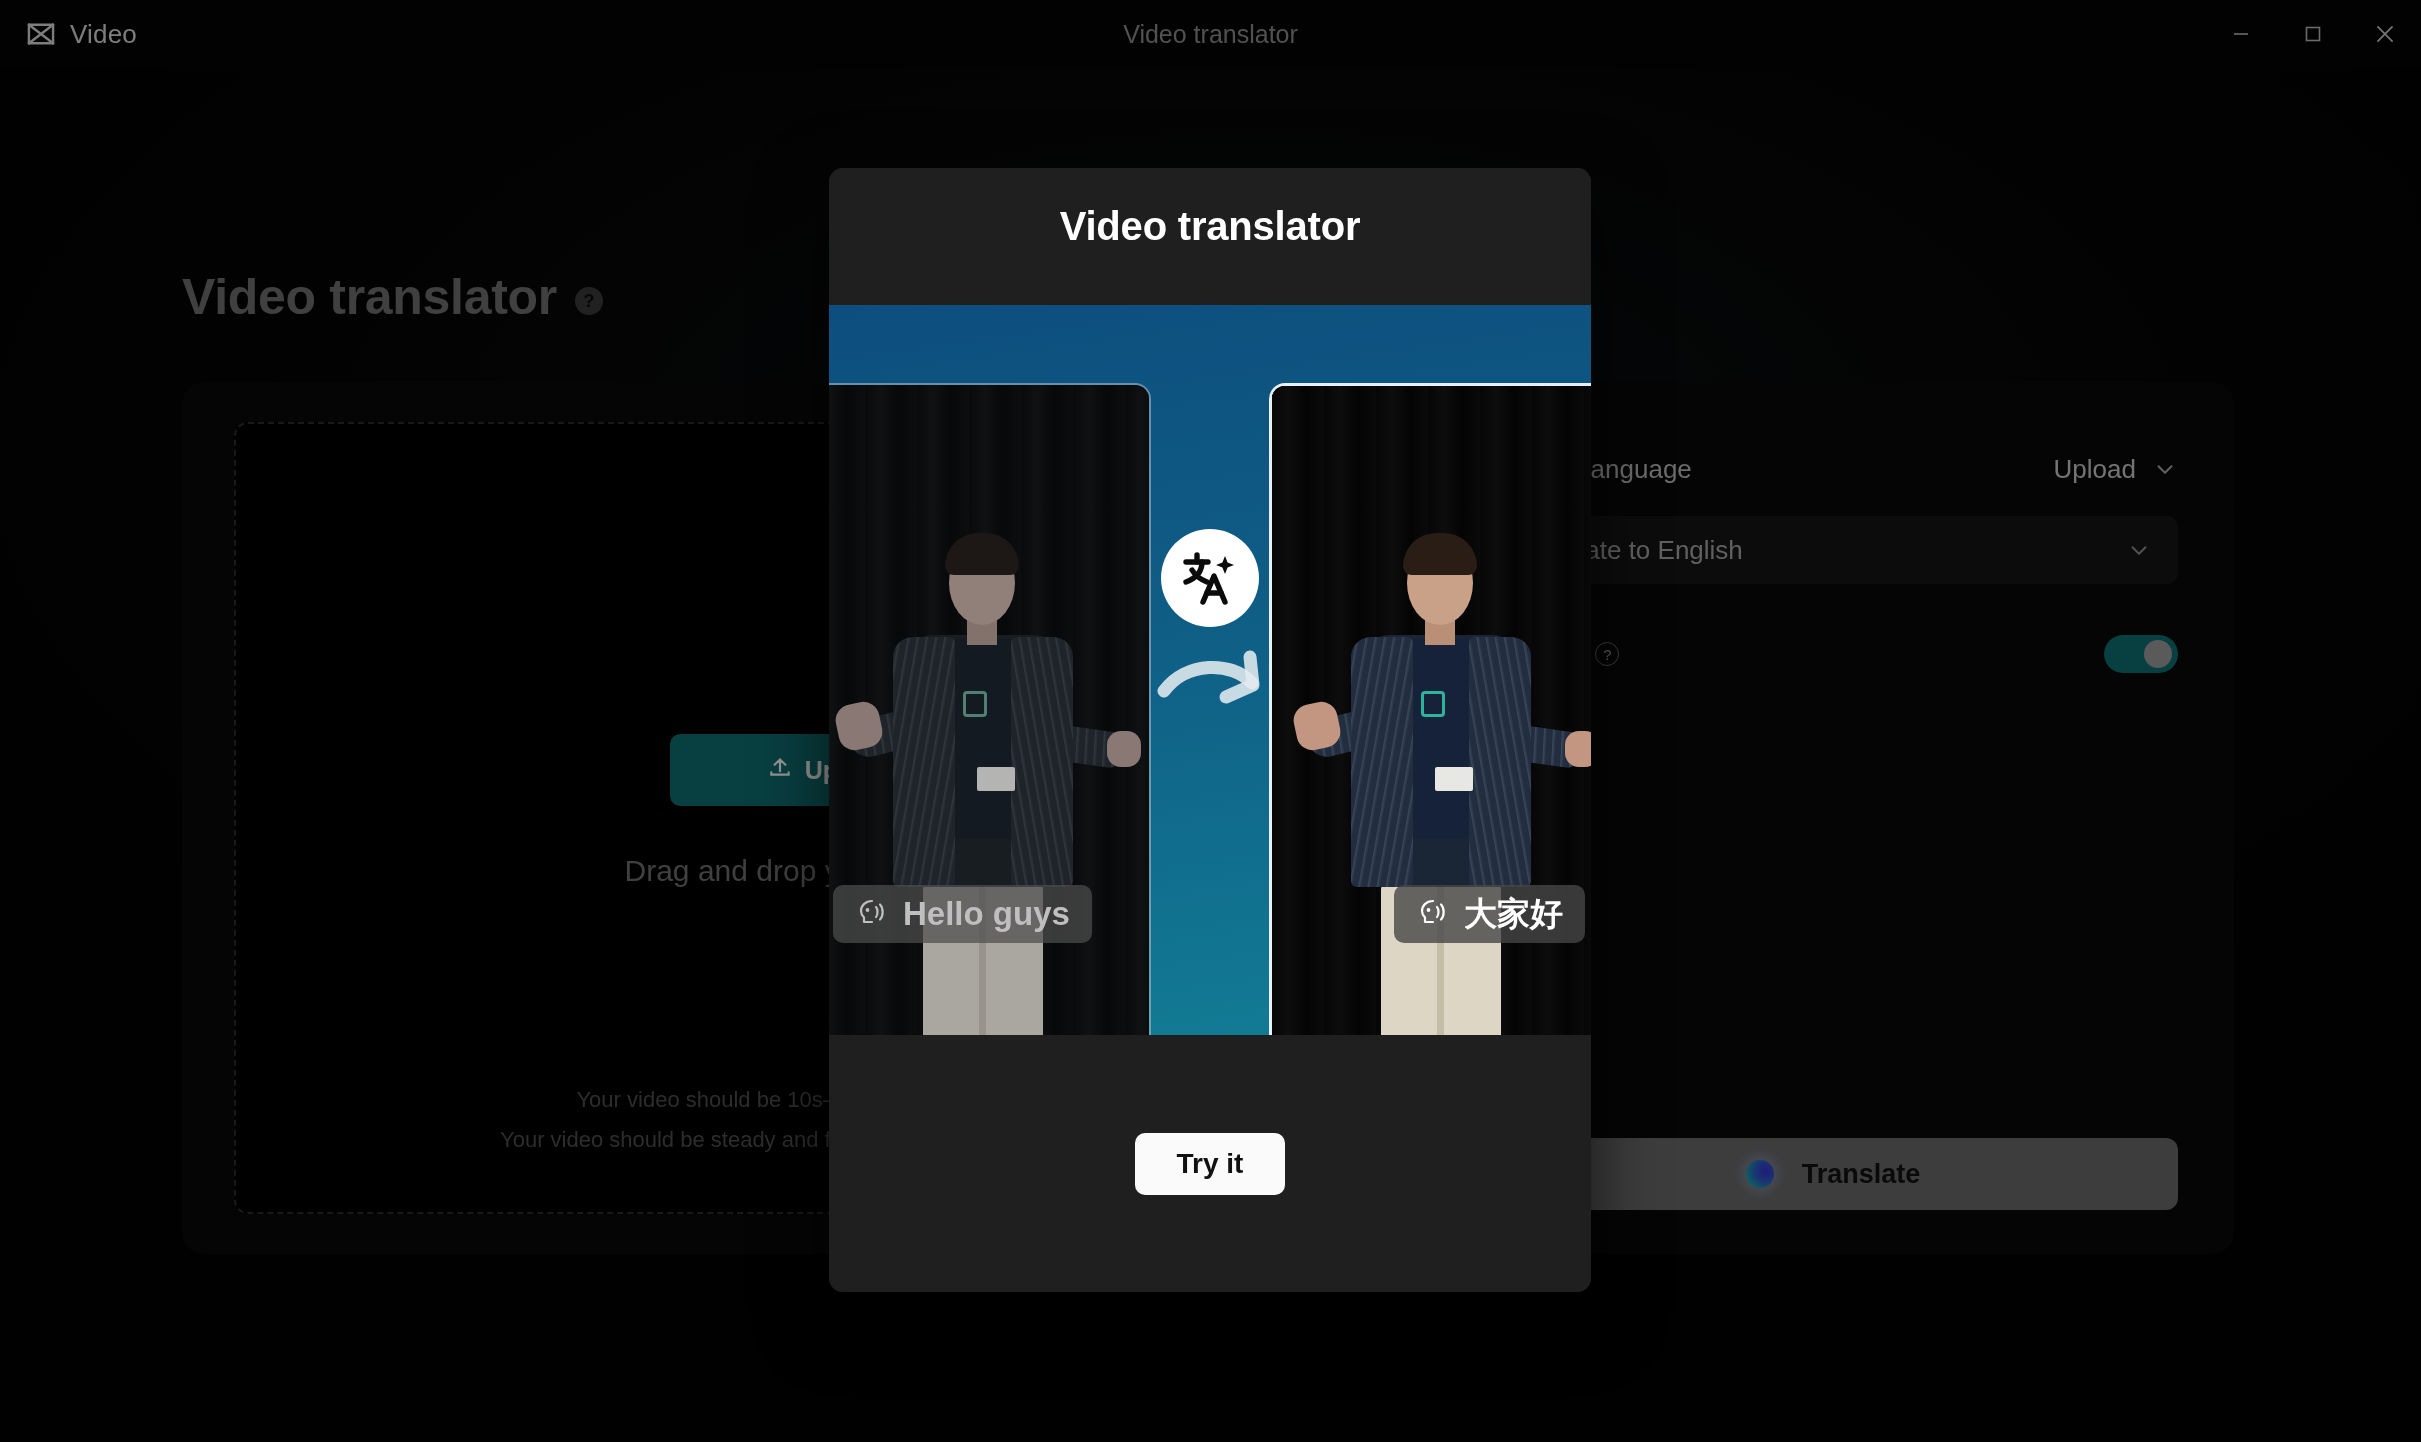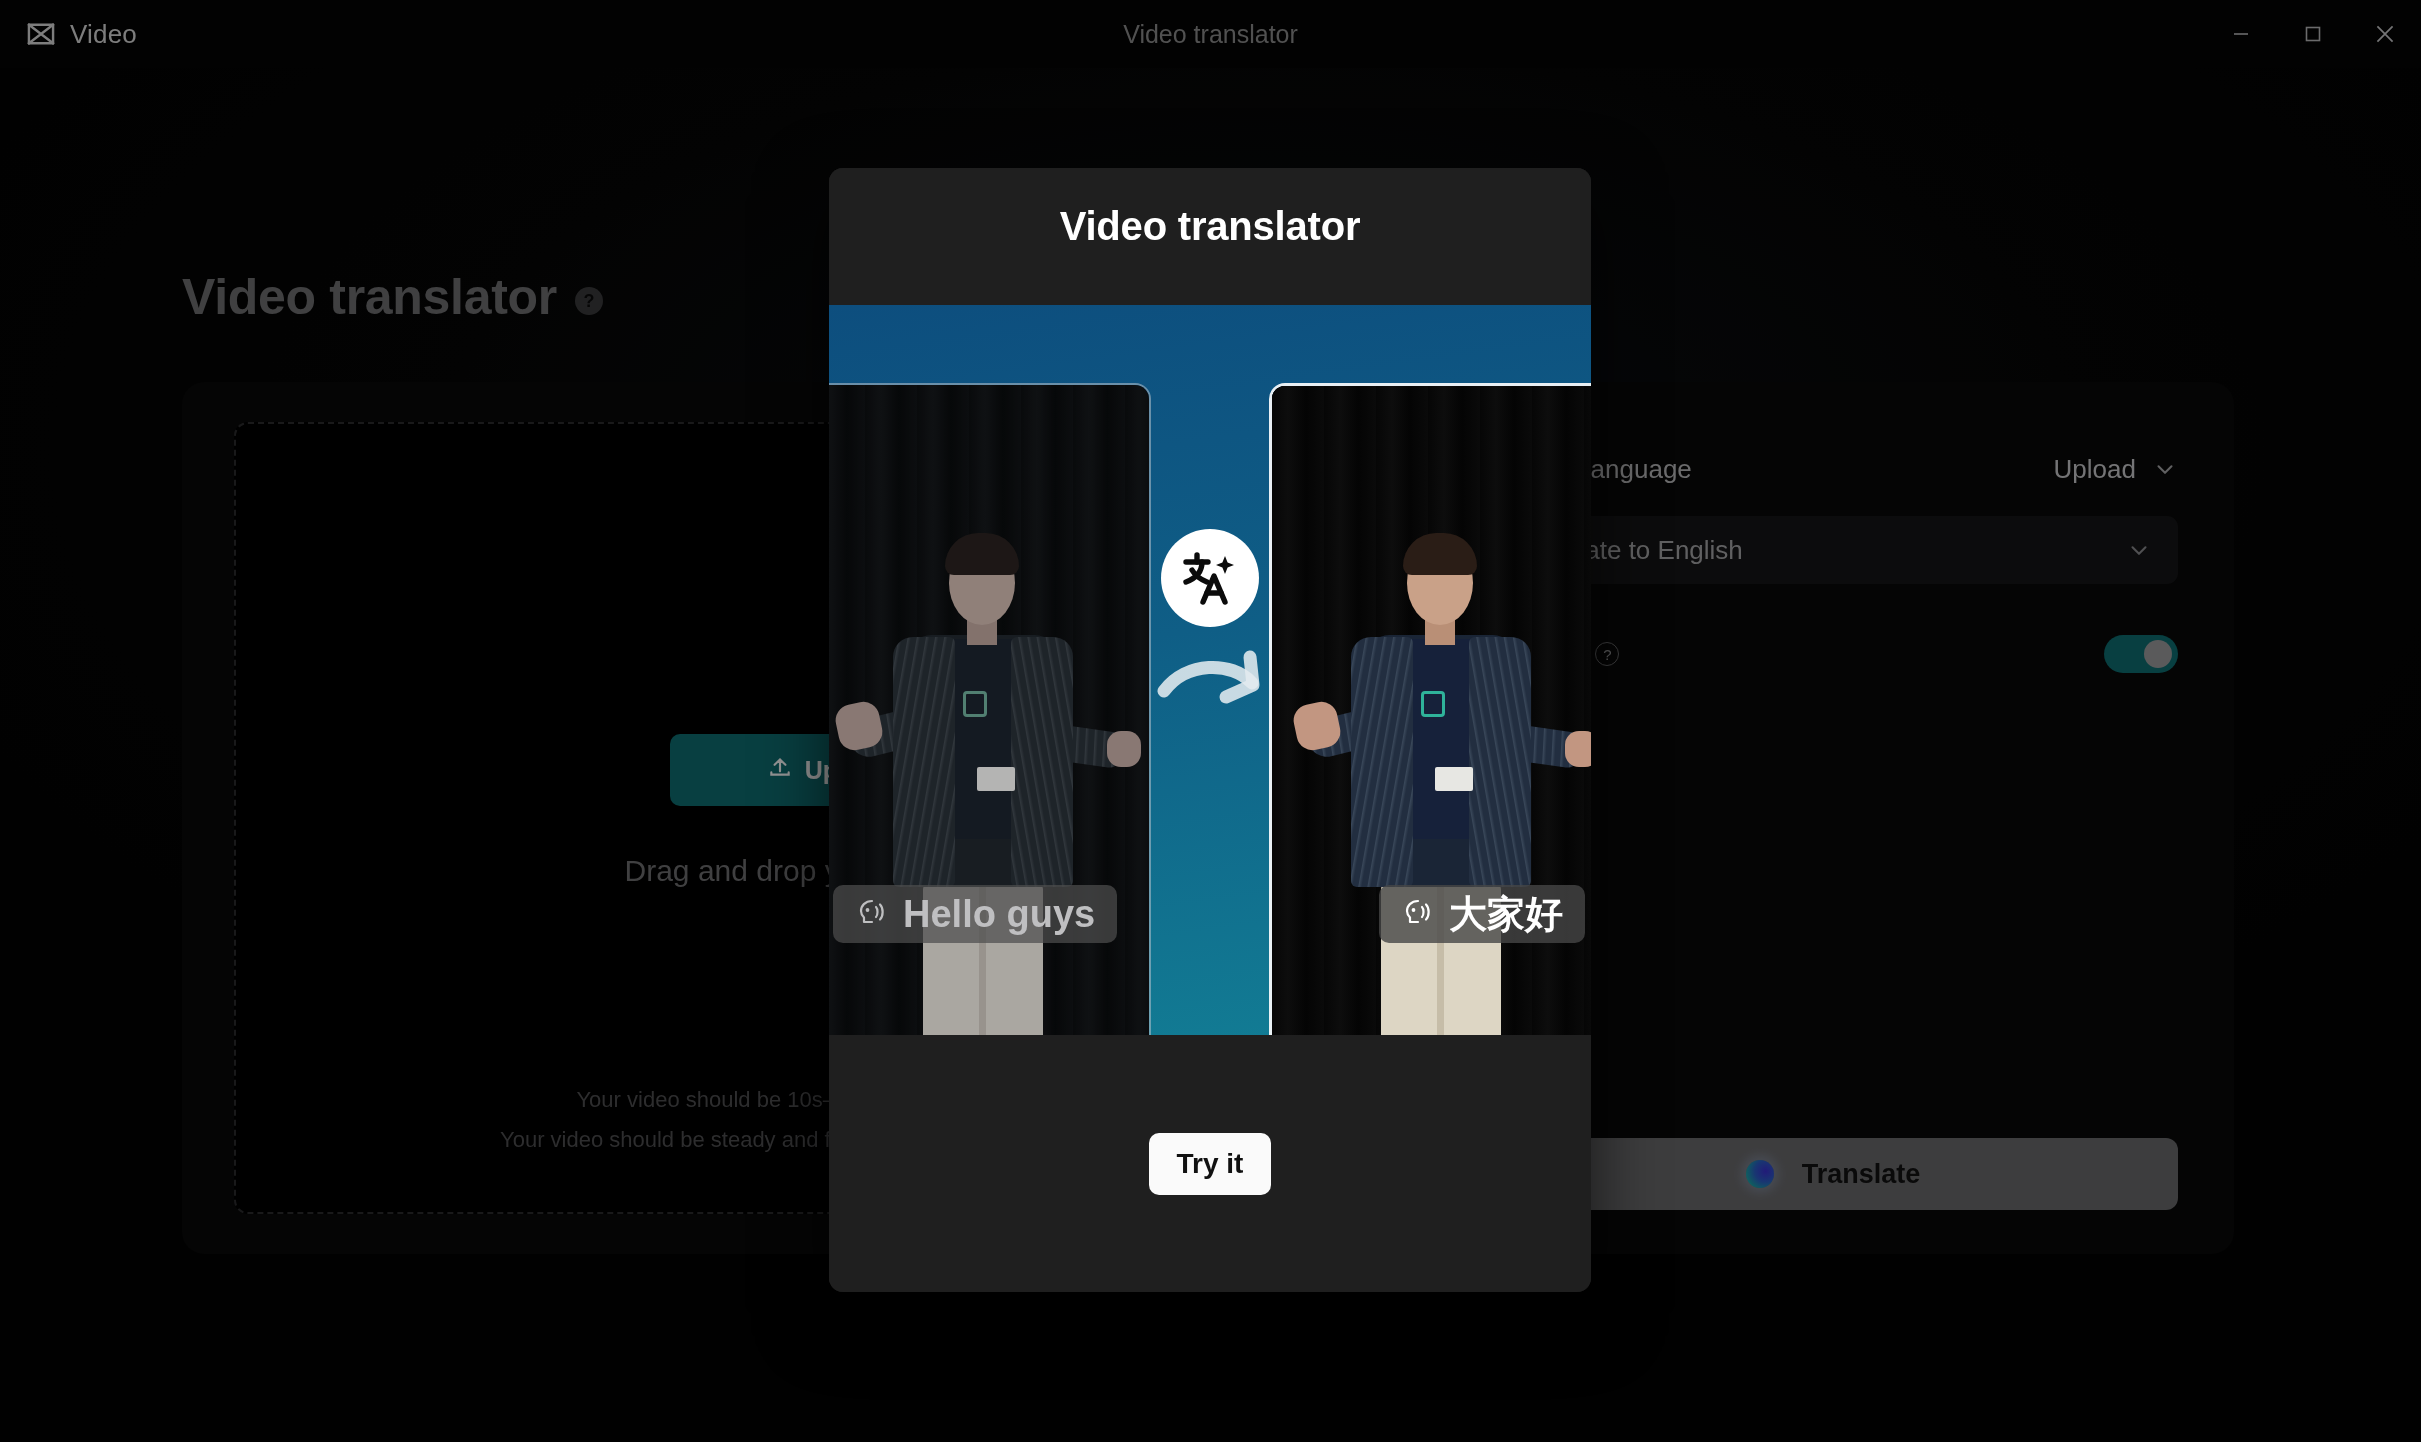--- a/index.html
+++ b/index.html
@@ -395,34 +395,34 @@
     border-radius: 10px;
     display: flex;
     align-items: center;
     gap: 16px;
     padding: 0 22px;
     z-index: 7;
     background: rgba(78,78,78,0.72);
   }
   .chip.left { left: 4px; }
   .chip.right { right: 6px; background: rgba(70,70,70,0.80); }
-  .chip-text { font-size: 38px; font-weight: 700; }
+  .chip-text { font-size: 33px; font-weight: 700; }
   .chip.left .chip-text { color: #bfbfc1; }
   .chip.right .chip-text { color: #ffffff; }
 
   
   .modal-foot {
     flex: 1;
     background: #1f1f1f;
     display: flex;
     align-items: center;
     justify-content: center;
   }
   .try-btn {
-    width: 122px;
+    width: 150px;
     height: 62px;
     border-radius: 10px;
     background: #fafafa;
     color: #111111;
     font-size: 28px;
     font-weight: 700;
     display: flex;
     align-items: center;
     justify-content: center;
     border: none;

